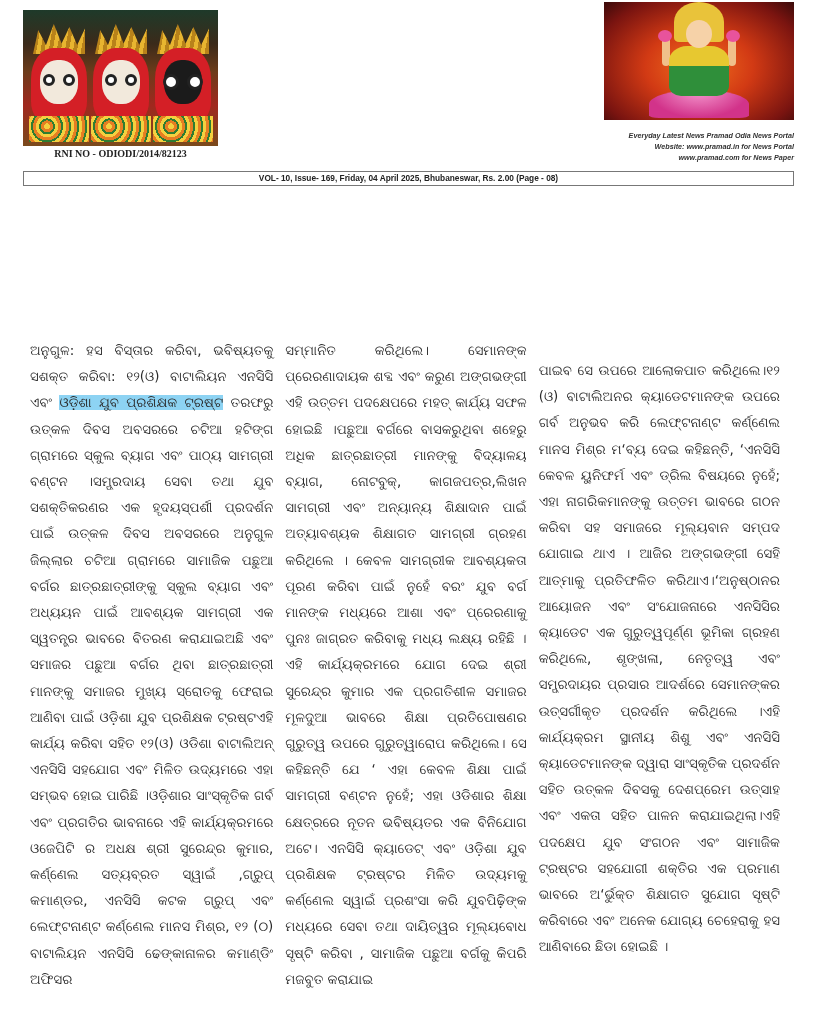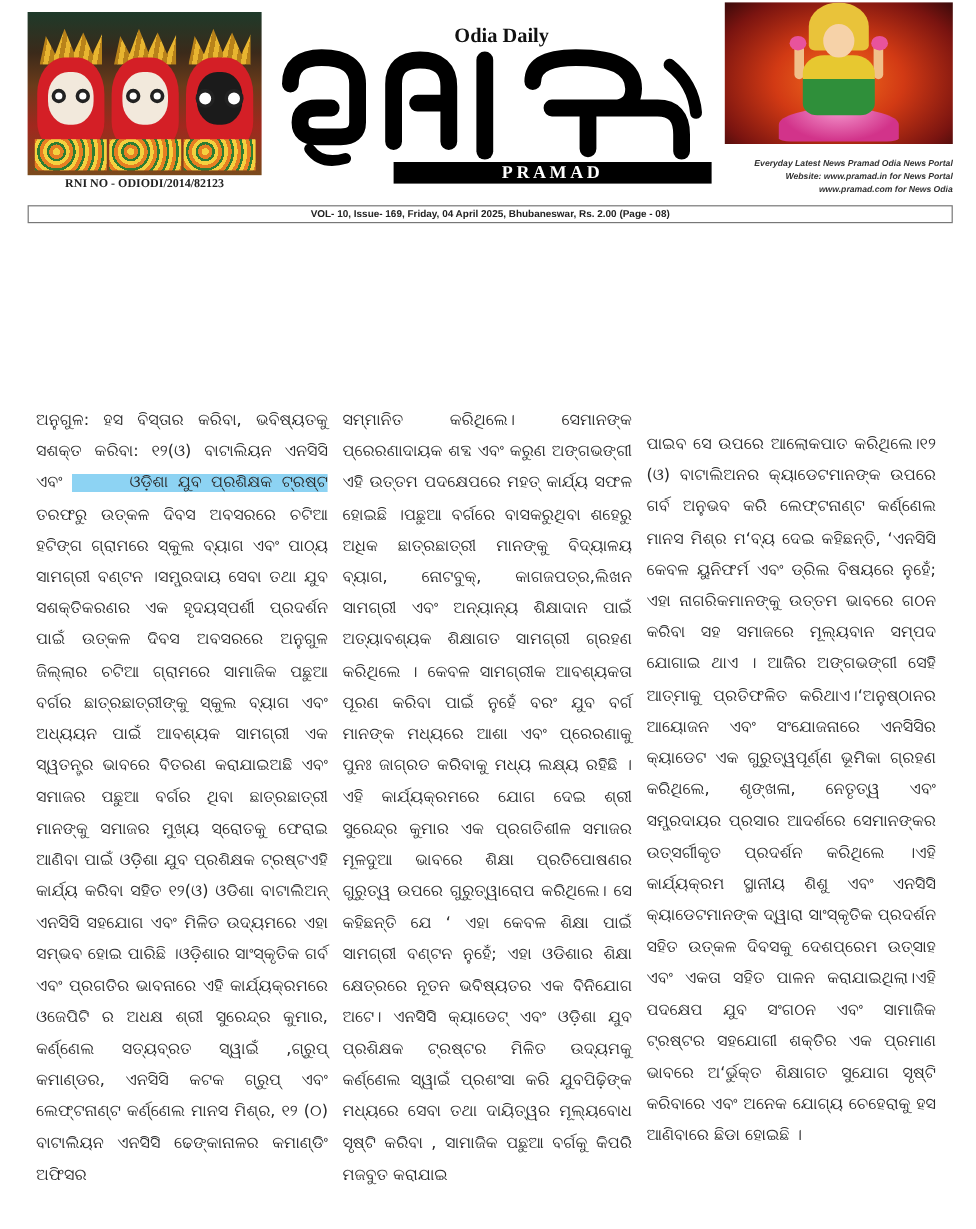--- a/index.html
+++ b/index.html
@@ -50,21 +50,21 @@
 
   
   .headline { position: absolute; left: 0; top: 203px; width: 813px; text-align: center; }
   .headline .hl { display: block; font-family: "DejaVu Sans", sans-serif; font-size: 38px; font-weight: bold; line-height: 56px; color: #111; letter-spacing: 1px; }
 
   
   .columns { position: absolute; left: 30px; top: 338px; width: 760px; height: 686px; display: flex; }
   .col { width: 258px; font-size: 13.4px; line-height: 26.2px; color: #2a2a2a; text-align: justify; overflow: hidden; padding-right: 10px; }
   .col.c2 { padding-left: 2px; }
   .col.c3 { padding-left: 2px; margin-top: 20px; }
-  .hl-span { background: #8dd3f3; padding-left: 48px; }
+  .hl-span { background: #8dd3f3; }
 </style>
 </head>
 <body>
 
 <div class="masthead">
 
   <div class="img-left">
     <div class="deity" style="left:6px;">
       <div class="crown"></div>
         <div class="hood"></div>
@@ -85,50 +85,35 @@
       <div class="crown"></div>
         <div class="hood"></div>
         <div class="face dark"></div>
       <div class="eye" style="left:10px; width:16px; height:16px;"></div>
         <div class="eye" style="left:34px; width:16px; height:16px;"></div>
       <div class="garland"></div>
     </div>
   </div>
   <div class="rni">RNI NO - ODIODI/2014/82123</div>
 
-  <div class="brand">
-    <div class="odia-daily">Odia Daily</div>
-    <svg class="logo-svg" viewBox="0 0 370 100" aria-label="">
-
-      <g fill="none" stroke="#000" stroke-width="14" stroke-linecap="round" stroke-linejoin="round">
-        <path d="M14 30 Q14 8 40 8 Q70 8 70 30 L70 62 Q70 74 56 74 L36 74 Q22 74 22 62 Q22 50 36 50 L48 50"></path>
-        <path d="M30 84 Q40 98 60 92" stroke-width="9"></path>
-        <path d="M100 78 L100 30 Q100 10 122 10 Q146 10 146 32 L146 46 L120 46 M146 46 L146 78"></path>
-        <path d="M176 10 L176 86"></path>
-        <path d="M216 28 Q216 8 252 8 Q300 8 300 34 Q300 48 286 50 L262 50 L262 84 M232 50 L320 50 Q340 50 340 72 L340 86"></path>
-        <path d="M330 14 Q350 30 352 54" stroke-width="10"></path>
-      </g>
-    </svg>
-    <div class="pramad-bar">PRAMAD</div>
-  </div>
 
   <div class="img-right">
     <div class="lotus-base"></div>
     <div class="lakshmi-arm-l"></div>
       <div class="lakshmi-arm-r"></div>
     <div class="lotus-l"></div>
       <div class="lotus-r"></div>
     <div class="lakshmi-body"></div>
     <div class="lakshmi-halo"></div>
     <div class="lakshmi-face"></div>
   </div>
   <div class="portal-lines">
     <div>Everyday Latest News Pramad Odia News Portal</div>
     <div>Website: www.pramad.in for News Portal</div>
-    <div>www.pramad.com for News Odia</div>
+    <div>www.pramad.com for News Paper</div>
   </div>
 </div>
 
 <div class="date-strip">
   <div class="date-eng">VOL- 10, Issue- 169, Friday, 04 April 2025, Bhubaneswar, Rs. 2.00 (Page - 08)</div>
 </div>
 
 <div class="headline">
 </div>
 

